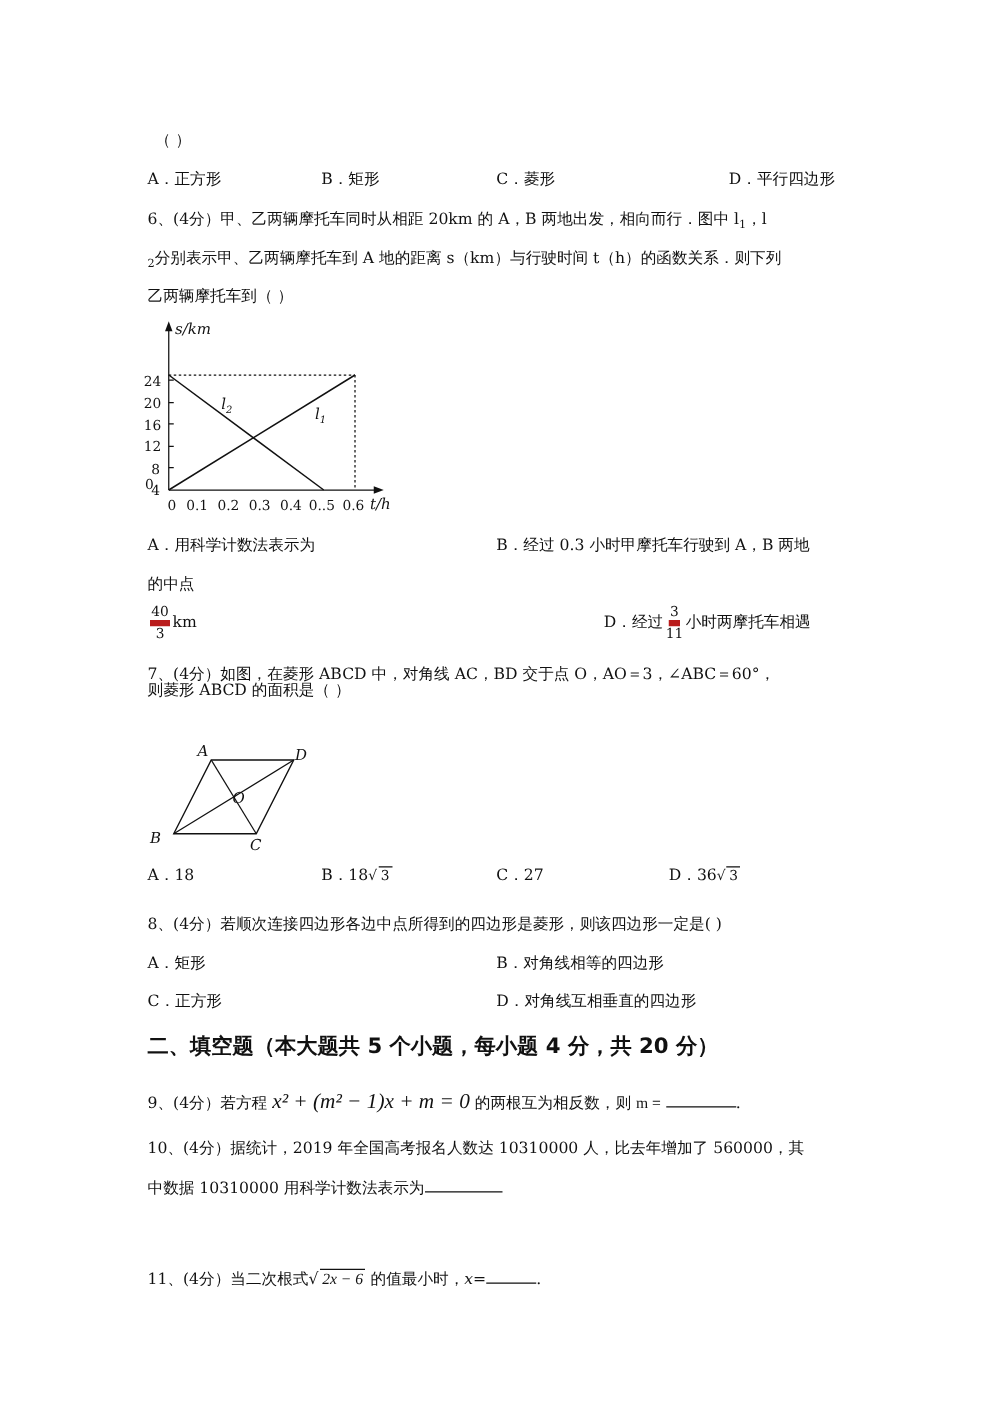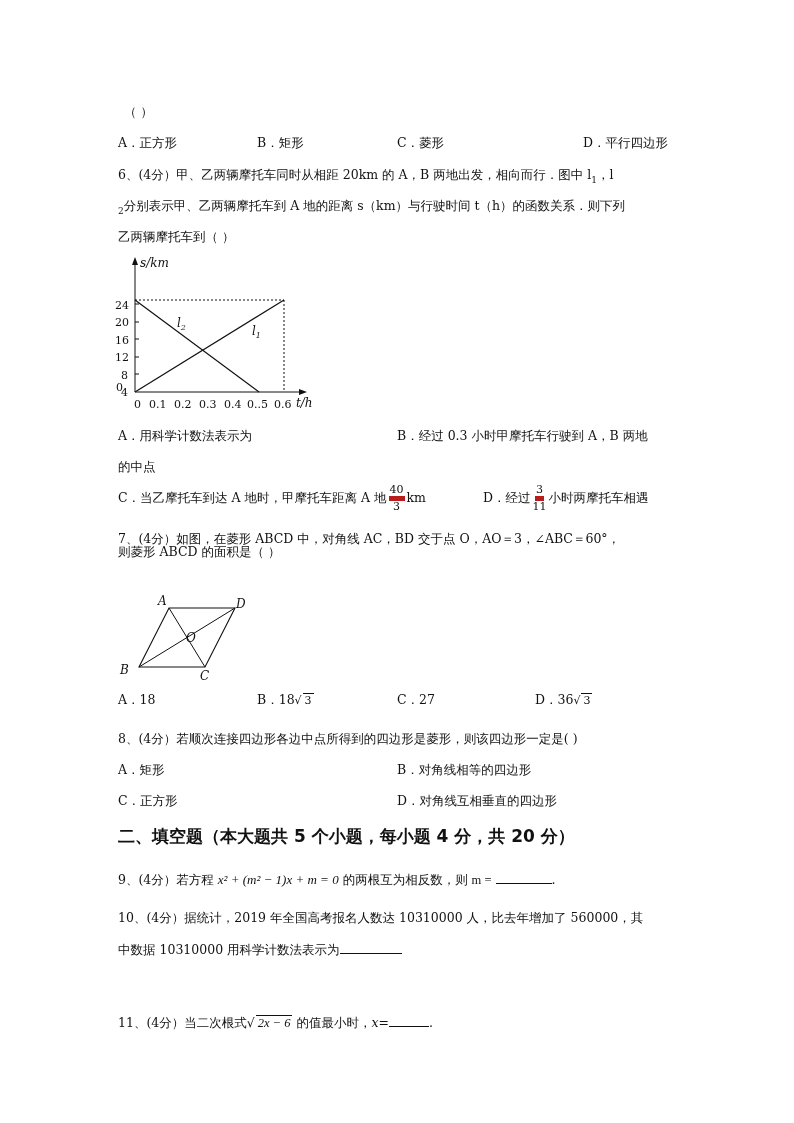--- a/index.html
+++ b/index.html
@@ -76,21 +76,21 @@
   <line x1="23" y1="45" x2="147" y2="137" stroke="#111" stroke-width="1.2"></line>
 
   <text x="65" y="72" font-size="12" font-style="italic" fill="#111">l<tspan font-size="8" dy="3">2</tspan></text>
   <text x="140" y="80" font-size="12" font-style="italic" fill="#111">l<tspan font-size="8" dy="3">1</tspan></text>
 </svg>
 
 <div class="opt" style="left:118px;top:428px;">A．用科学计数法表示为</div>
 <div class="opt" style="left:397px;top:428px;">B．经过 0.3 小时甲摩托车行驶到 A，B 两地</div>
 <div class="opt" style="left:118px;top:459px;">的中点</div>
 <div class="opt" style="left:118px;top:484px;">
-  <span>C．当乙摩托车到达 A 地时，甲摩托车距离 A 地</span><span class="frac">
+  <span class="frac">
       <span class="num">40</span>
       <span>3</span>
     </span><span>km</span>
 </div>
 <div class="opt" style="left:483px;top:484px;">
   <span>D．经过</span><span class="frac">
       <span class="num">3</span>
       <span>11</span>
     </span><span>小时两摩托车相遇</span>
 </div>
@@ -123,21 +123,21 @@
 <div class="abs" style="left:118px;top:731px;">8、(4分）若顺次连接四边形各边中点所得到的四边形是菱形，则该四边形一定是(     )</div>
 <div class="opt" style="left:118px;top:762px;">A．矩形</div>
 <div class="opt" style="left:397px;top:762px;">B．对角线相等的四边形</div>
 <div class="opt" style="left:118px;top:793px;">C．正方形</div>
 <div class="opt" style="left:397px;top:793px;">D．对角线互相垂直的四边形</div>
 
 <div class="abs heading" style="left:118px;top:825px;">二、填空题（本大题共 5 个小题，每小题 4 分，共 20 分）</div>
 
 <div class="abs" style="left:118px;top:871px;">
   <span>9、(4分）若方程</span>
-  <span class="it" style="font-family:'Liberation Serif',serif;font-size:13px;text-align:center;">x² + (m² − 1)x + m = 0</span>
+  <span class="it" style="font-family:'Liberation Serif',serif;font-size:17px;text-align:center;">x² + (m² − 1)x + m = 0</span>
   <span>的两根互为相反数，则</span>
   <span style="font-family:'Liberation Serif',serif;">m =</span>
   <span class="blank" style="width:56px;"></span><span>.</span>
 </div>
 
 <div class="abs" style="left:118px;top:910px;">10、(4分）据统计，2019 年全国高考报名人数达 10310000 人，比去年增加了 560000，其</div>
 <div class="abs" style="left:118px;top:941px;">
   <span>中数据 10310000 用科学计数法表示为</span><span class="blank" style="width:62px;"></span>
 </div>
 

